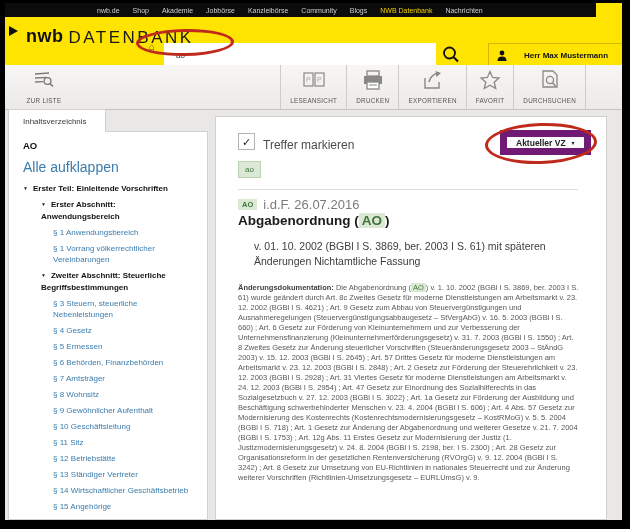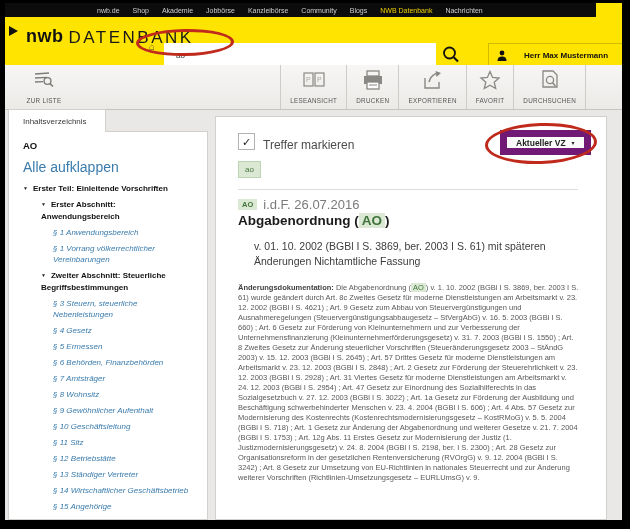--- a/index.html
+++ b/index.html
@@ -42,21 +42,21 @@
   .side-tab span{font-size:8px;color:#3a3a3a;}
   .sidebar{position:absolute;left:3px;top:128px;width:200px;height:389px;background:#fff;border:1px solid #d2d0cd;z-index:2;overflow:hidden;}
   .side-inner{padding:8px 8px 0 14px;}
   .side-doc{font-size:9.5px;font-weight:bold;color:#111;margin-bottom:8px;}
   .side-link{font-size:14px;color:#3b7cad;margin-bottom:8px;cursor:pointer;}
   .side-link.bold{font-weight:bold;font-size:8.5px;margin-bottom:9px;}
   .titem{line-height:11.5px;font-size:8px;margin-bottom:4.5px;padding-right:8px;}
   .titem .caret{display:inline-block;font-size:5px;color:#222;margin-right:5px;vertical-align:1px;cursor:pointer;}
   .titem.sec1{font-weight:bold;color:#111;padding-left:0;cursor:pointer;}
   .titem.sec2{font-weight:bold;color:#111;padding-left:18px;cursor:pointer;}
-  .titem.leaf{padding-left:30px;font-style:italic;}
+  .titem.leaf{padding-left:30px;}
   .tlink{color:#3b7cad;text-decoration:none;cursor:pointer;}
 
   
   .main{position:absolute;left:210px;top:113px;width:392px;height:404px;background:#fff;border:1px solid #d2d0cd;}
   .chk{position:absolute;left:22px;top:16px;width:17px;height:17px;border:1px solid #b3b3b3;background:#fff;text-align:center;line-height:16px;font-size:11px;color:#222;cursor:pointer;}
   .chk-label{position:absolute;left:47px;top:21px;font-size:12px;color:#4b4b4b;cursor:pointer;}
   .vz-btn{position:absolute;left:284px;top:13px;height:25px;padding:0 9px;background:#fafafa;border:7px solid #701a75;display:flex;align-items:center;gap:6px;cursor:pointer;}
   .vz-btn .vz-txt{font-size:8.5px;font-weight:bold;color:#222;white-space:nowrap;}
   .vz-btn .vz-caret{font-size:6px;color:#222;}
   .ao-tag{position:absolute;left:22px;top:44px;padding:3px 6px;background:#dbe9d4;border:1px solid #bcd4b2;font-size:8px;color:#41743c;cursor:pointer;}

